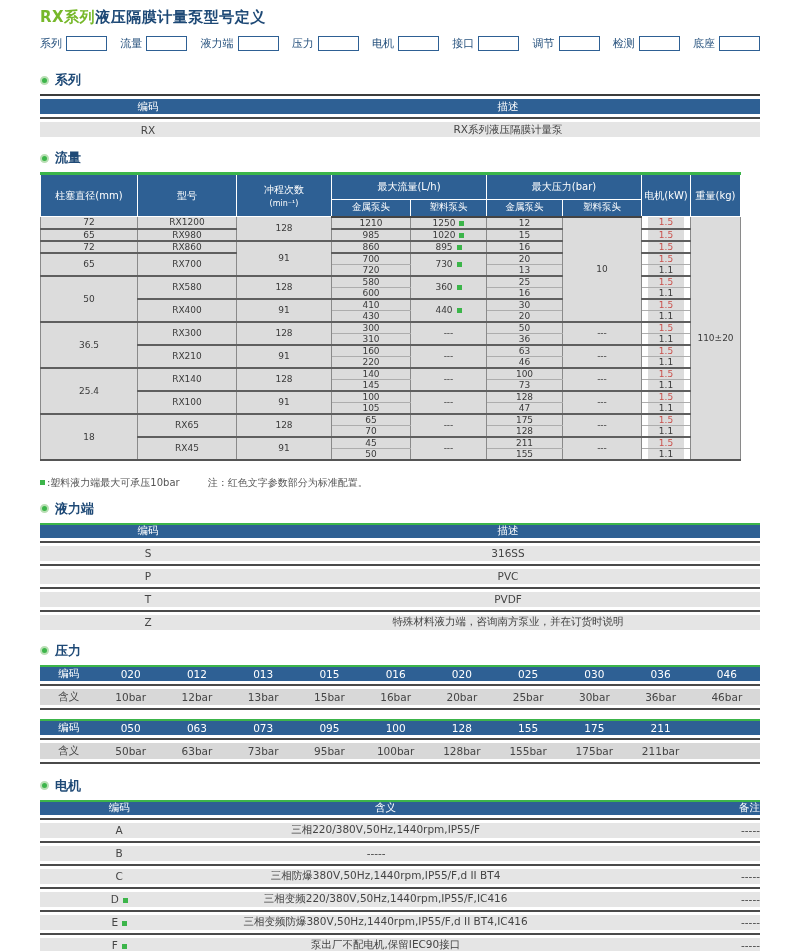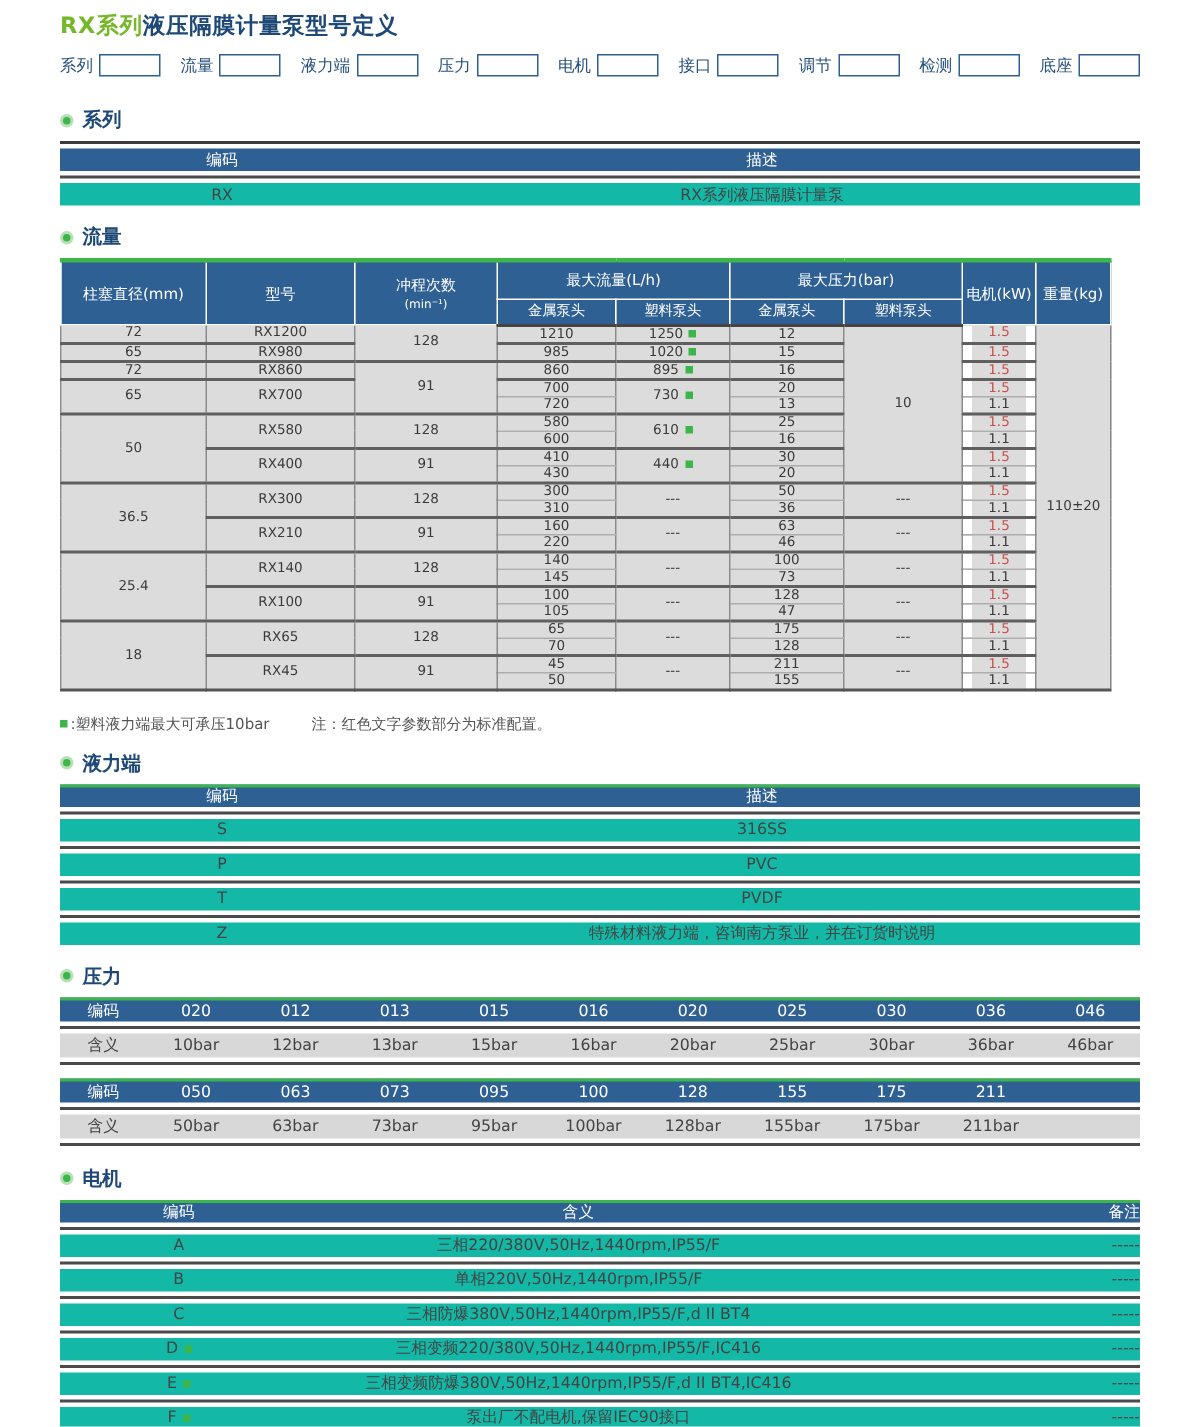--- a/index.html
+++ b/index.html
@@ -26,21 +26,21 @@
   .secHead { display:flex; align-items:center; margin-bottom:5px; }
   .dotIcon { width:9px; height:9px; border-radius:50%; background:#3cb54a; border:2px solid #b9dfb4; margin-right:6px; flex:0 0 auto; }
   .secHead .txt { font-size:13px; font-weight:bold; color:#1e4976; }
 
   .hr-dark { height:2px; background:#3c3c3c; margin-bottom:3px; }
 
   
   .bluebar { display:flex; align-items:center; height:15px; background:#2e6094; color:#fff; font-size:10.5px; }
   .bluebar.greenTop { border-top:2px solid #3cb54a; }
   .dline { height:2px; background:#4a4a4a; margin:3px 0; }
-  .grow { display:flex; align-items:center; height:15px; background:#14b8a6; font-size:10.5px; color:#444; }
+  .grow { display:flex; align-items:center; height:15px; background:#e5e5e5; font-size:10.5px; color:#444; }
   .c30 { width:30%; text-align:center; }
   .cfl { flex:1; text-align:center; }
   .mc1 { width:22%; text-align:center; }
   .mc2 { width:52%; text-align:center; }
   .mc3 { width:26%; text-align:right; }
 
   .gsq { display:inline-block; width:5px; height:5px; background:#3cb54a; margin-left:4px; vertical-align:middle; }
 
   
   table.flow { border-collapse:collapse; width:700px; table-layout:fixed;
@@ -209,21 +209,21 @@
     <tr>
       <td>720</td>
           <td>13</td>
           <td class="kw">1.1</td>
     </tr>
     <tr class="m">
       <td rowspan="4">50</td>
           <td rowspan="2">RX580</td>
           <td rowspan="2">128</td>
       <td>580</td>
-      <td rowspan="2"><span>610</span><span class="gsq"></span></td>
+      <td rowspan="2"><span>360</span><span class="gsq"></span></td>
       <td>25</td>
           <td class="kw red">1.5</td>
     </tr>
     <tr>
       <td>600</td>
           <td>16</td>
           <td class="kw">1.1</td>
     </tr>
     <tr class="m">
       <td rowspan="2">RX400</td>
@@ -447,21 +447,20 @@
     </div>
     <div class="dline"></div>
     <div class="grow">
       <span class="mc1">A</span>
       <span class="mc2">三相220/380V,50Hz,1440rpm,IP55/F</span>
       <span class="mc3">-----</span>
     </div>
     <div class="dline"></div>
     <div class="grow">
       <span class="mc1">B</span>
-      <span class="mc2">单相220V,50Hz,1440rpm,IP55/F</span>
       <span class="mc3">-----</span>
     </div>
     <div class="dline"></div>
     <div class="grow">
       <span class="mc1">C</span>
       <span class="mc2">三相防爆380V,50Hz,1440rpm,IP55/F,d II BT4</span>
       <span class="mc3">-----</span>
     </div>
     <div class="dline"></div>
     <div class="grow">

